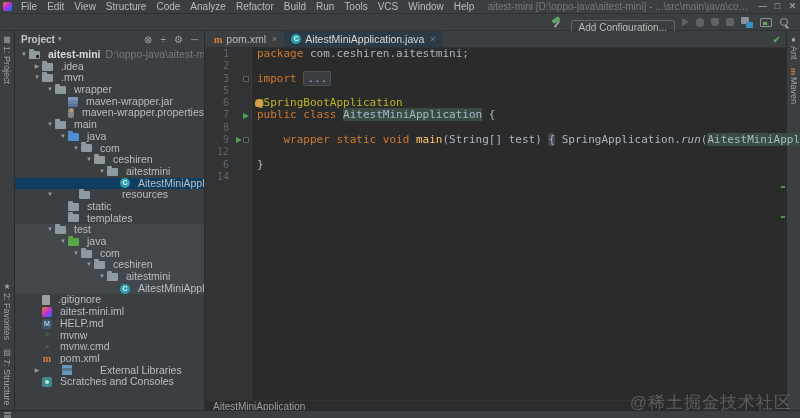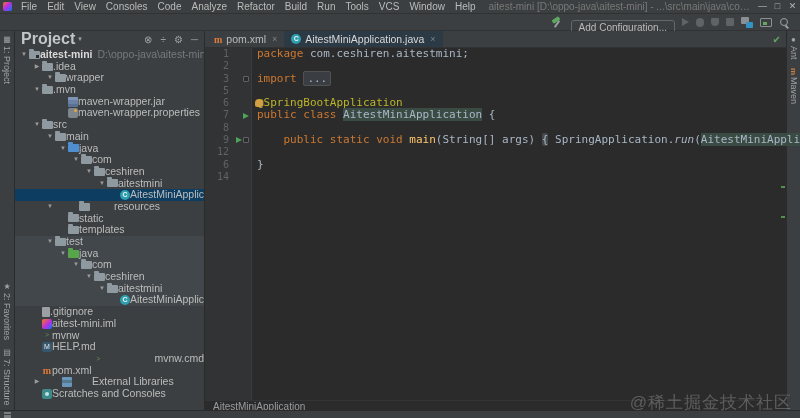--- a/index.html
+++ b/index.html
@@ -61,29 +61,29 @@
   .strip.left { border-right:1px solid #2b2b2b; }
   .strip.right { width:14px; border-left:1px solid #2b2b2b; }
   .vtab { writing-mode:vertical-rl; font-size:9px; color:#a0a3a5; padding:4px 0; display:flex; align-items:center; gap:2px; }
   .vtab .mini { font-size:8px; }
   .strip .spacer { flex:1; }
 
   
   .ppanel { width:190px; background:#3c3f41; border-right:1px solid #2b2b2b; display:flex;
     flex-direction:column; flex:0 0 auto; min-height:0; }
   .phead { height:16px; display:flex; align-items:center; padding:0 6px; gap:3px; flex:0 0 auto; }
-  .phead .title { color:#c3c6c8; font-weight:bold; font-size:16px; }
+  .phead .title { color:#c3c6c8; font-weight:bold; font-size:10px; }
   .phead .caret { color:#9fa2a4; font-size:7px; }
   .phead .hicons { margin-left:auto; display:flex; gap:8px; color:#9fa1a3; font-size:10px; }
   .ptree { flex:1; overflow:hidden; font-size:10.5px; padding-top:2px; }
   .tree-row { display:flex; align-items:center; height:11.7px; line-height:11.7px; white-space:nowrap; }
   .tree-row.selected { background:#0d3d61; }
   .tree-row.soft { background:#41474a; }
   .tree-arrow { width:10px; flex:0 0 auto; color:#9b9b9b; font-size:6px; text-align:center; }
-  .tree-label { color:#bcbcbc; }
+  .tree-label { color:#bcbcbc;margin-left:8px; }
   .tree-row.bold .tree-label { font-weight:bold; color:#d8d8d8; }
   .tree-extra { color:#767a7c; margin-left:5px; }
   .ti-sq { width:10px; height:10px; border-radius:2px; font-size:7px; line-height:10px; text-align:center; color:#e8e8e8; }
   .ti-jar { width:10px; height:10px; background:#6a82a5; border-radius:1px;
     box-shadow:inset 0 3px 0 #7e94b4, inset 0 -3px 0 #5a7095; }
   .ti-props { width:10px; height:10px; background:#7d8revs; background:#7d868c; border-radius:2px; position:relative; }
   .ti-props::after { content:""; position:absolute; right:1px; top:1px; width:3px; height:3px; border-radius:50%; background:#e8a33d; }
   .ti-file { width:8px; height:10px; background:#9aa0a4; border-radius:1px; }
   .ti-m { color:#e07b39; font-weight:bold; font-size:10px; width:10px; text-align:center; font-family:"Liberation Serif",serif; }
   .ti-libs { width:10px; height:10px; background:linear-gradient(#6897bb 0 30%, #54798f 30% 60%, #6897bb 60%); border-radius:1px; }
@@ -137,21 +137,21 @@
 <body>
 
 <div class="app">
 
   <div class="menubar">
     <span class="logo"></span>
     <span id="menu-items" style="display:flex;">
         <span class="menu-item">File</span>
         <span class="menu-item">Edit</span>
         <span class="menu-item">View</span>
-        <span class="menu-item">Consoles</span>
+        <span class="menu-item">Structure</span>
         <span class="menu-item">Code</span>
         <span class="menu-item">Analyze</span>
         <span class="menu-item">Refactor</span>
         <span class="menu-item">Build</span>
         <span class="menu-item">Run</span>
         <span class="menu-item">Tools</span>
         <span class="menu-item">VCS</span>
         <span class="menu-item">Window</span>
         <span class="menu-item">Help</span>
       </span>
@@ -212,45 +212,40 @@
             <span class="tree-arrow">▼</span>
             <span class="fold-ic badge"></span>
             <span class="tree-label">aitest-mini</span>
             <span class="tree-extra">D:\oppo-java\aitest-mini</span>
           </div>
           <div class="tree-row" style="padding-left: 17px;">
             <span class="tree-arrow">▶</span>
             <span class="fold-ic"></span>
             <span class="tree-label">.idea</span>
           </div>
+          <div class="tree-row" style="padding-left: 17px;">
+            <span class="tree-arrow">▼</span>
+            <span class="fold-ic"></span>
+            <span class="tree-label">.mvn</span>
+          </div>
           <div class="tree-row" style="padding-left: 30px;">
             <span class="tree-arrow">▼</span>
             <span class="fold-ic"></span>
             <span class="tree-label">wrapper</span>
-          </div>
-          <div class="tree-row" style="padding-left: 17px;">
-            <span class="tree-arrow">▼</span>
-            <span class="fold-ic"></span>
-            <span class="tree-label">.mvn</span>
           </div>
           <div class="tree-row" style="padding-left: 43px;">
             <span class="tree-arrow"></span>
             <span class="ti-jar"></span>
             <span class="tree-label">maven-wrapper.jar</span>
           </div>
           <div class="tree-row" style="padding-left: 43px;">
             <span class="tree-arrow"></span>
             <span class="ti-props"></span>
             <span class="tree-label">maven-wrapper.properties</span>
           </div>
-          <div class="tree-row" style="padding-left: 17px;">
-            <span class="tree-arrow">▼</span>
-            <span class="fold-ic"></span>
-            <span class="tree-label">src</span>
-          </div>
           <div class="tree-row" style="padding-left: 30px;">
             <span class="tree-arrow">▼</span>
             <span class="fold-ic"></span>
             <span class="tree-label">main</span>
           </div>
           <div class="tree-row" style="padding-left: 43px;">
             <span class="tree-arrow">▼</span>
             <span class="fold-ic blue"></span>
             <span class="tree-label">java</span>
           </div>
@@ -324,29 +319,29 @@
             <span class="ti-file"></span>
             <span class="tree-label">.gitignore</span>
           </div>
           <div class="tree-row" style="padding-left: 17px;">
             <span class="tree-arrow"></span>
             <span class="ti-iml"></span>
             <span class="tree-label">aitest-mini.iml</span>
           </div>
           <div class="tree-row" style="padding-left: 17px;">
             <span class="tree-arrow"></span>
+            <span class="ti-sq" style="background: rgb(53, 88, 110);">M</span>
+            <span class="tree-label">HELP.md</span>
+          </div>
+          <div class="tree-row" style="padding-left: 17px;">
+            <span class="tree-arrow"></span>
             <span class="ti-sq" style="background: rgb(58, 63, 66); color: rgb(106, 135, 89);">&gt;</span>
             <span class="tree-label">mvnw</span>
           </div>
           <div class="tree-row" style="padding-left: 17px;">
-            <span class="tree-arrow"></span>
-            <span class="ti-sq" style="background: rgb(53, 88, 110);">M</span>
-            <span class="tree-label">HELP.md</span>
-          </div>
-          <div class="tree-row" style="padding-left: 17px; justify-content: space-between;">
             <span class="tree-arrow"></span>
             <span class="ti-sq" style="background: rgb(58, 63, 66); color: rgb(106, 135, 89);">&gt;</span>
             <span class="tree-label">mvnw.cmd</span>
           </div>
           <div class="tree-row" style="padding-left: 17px;">
             <span class="tree-arrow"></span>
             <span class="ti-m">m</span>
             <span class="tree-label">pom.xml</span>
           </div>
           <div class="tree-row" style="padding-left: 17px; gap: 20px;">
@@ -417,21 +412,21 @@
             <span class="ln">8</span>
             <span class="lm"></span>
             <span class="lc"></span>
           </div>
           <div class="cl">
             <span class="ln">9</span>
             <span class="lm">
               <span class="run-arrow"></span>
               <span class="fold-box"></span>
             </span>
-            <span class="lc"><span class="tok-t">    </span><span class="tok-kw">public static void </span><span class="tok-meth">main</span><span class="tok-t">(String[] args) </span><span class="tok-foldb">{</span><span class="tok-t"> SpringApplication.</span><span class="tok-call">run</span><span class="tok-t">(</span><span class="tok-hl">AitestMiniApplication</span></span>
+            <span class="lc"><span class="tok-t">    </span><span class="tok-kw">wrapper static void </span><span class="tok-meth">main</span><span class="tok-t">(String[] test) </span><span class="tok-foldb">{</span><span class="tok-t"> SpringApplication.</span><span class="tok-call">run</span><span class="tok-t">(</span><span class="tok-hl">AitestMiniApplication</span></span>
           </div>
           <div class="cl">
             <span class="ln">12</span>
             <span class="lm"></span>
             <span class="lc"></span>
           </div>
           <div class="cl">
             <span class="ln">6</span>
             <span class="lm"></span>
             <span class="lc"><span class="tok-t">}</span></span>

